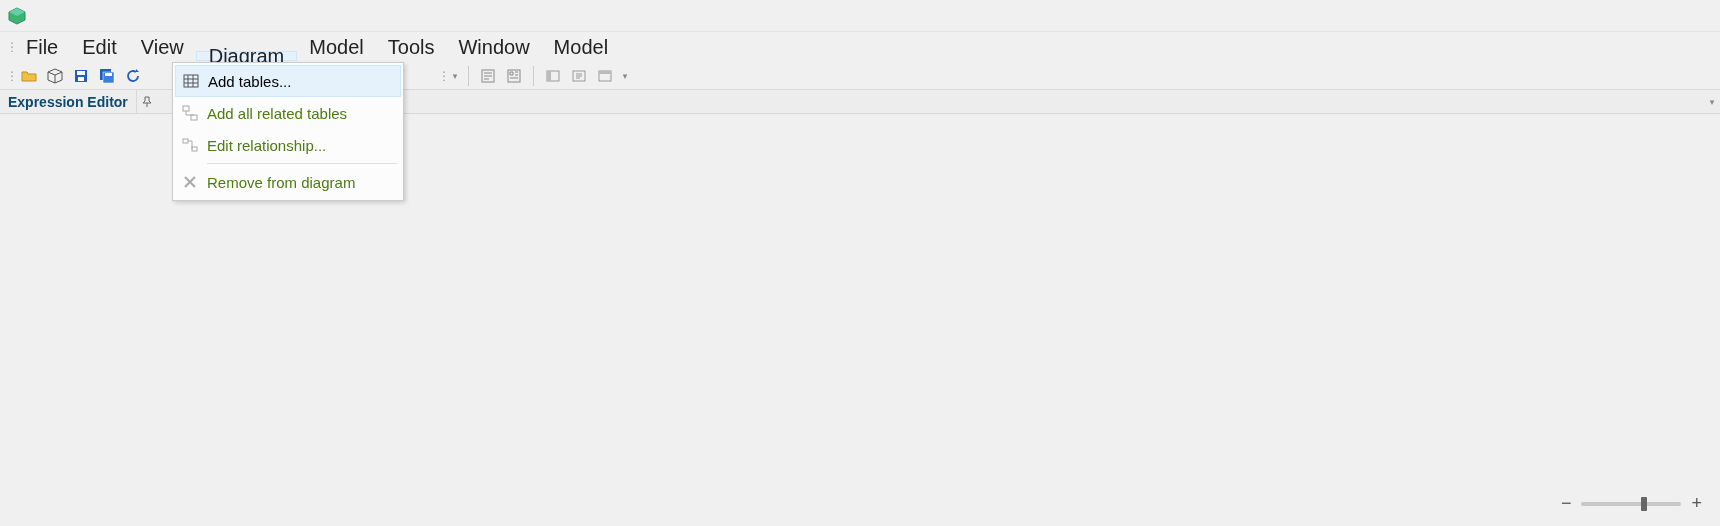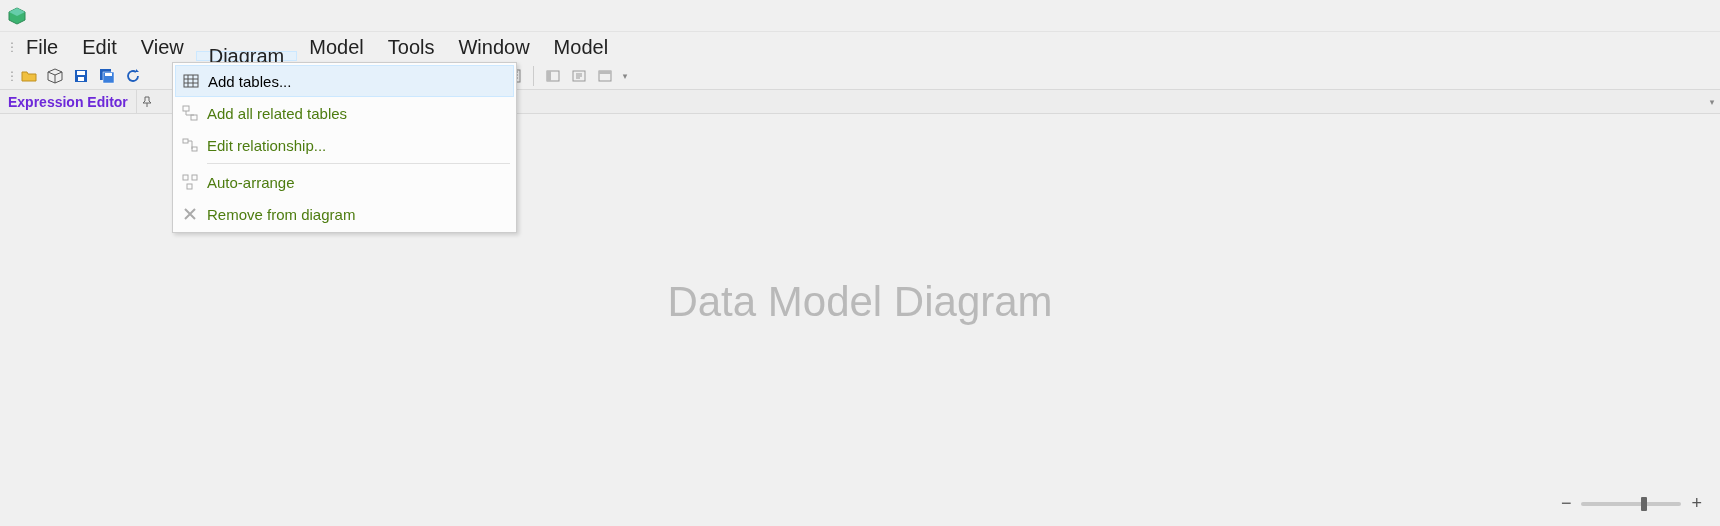--- a/index.html
+++ b/index.html
@@ -19,32 +19,32 @@
   
   .toolbar { height: 28px; display: flex; align-items: center; padding-left: 6px; gap: 4px; background: #f0f0f0; border-bottom: 1px solid #d9d9d9; }
   .tb-sep-dots { width: 8px; display:flex; align-items:center; color:#999; font-size:12px; }
   .tb-btn { width: 22px; height: 22px; display: flex; align-items: center; justify-content: center; cursor: default; }
   .tb-sep { width: 1px; height: 20px; background: #ccc; margin: 0 4px; }
   .tb-btn svg { display: block; }
   .tb-drop { width: 10px; display:flex; align-items:center; justify-content:center; color:#888; font-size:9px;}
 
   
   .expr-strip { height: 24px; display:flex; align-items:stretch; background: #ededed; border-bottom:1px solid #d9d9d9; }
-  .expr-label { background:#ededed; padding:0 8px; display:flex; align-items:center; font-size:14px; font-weight:600; color:#6d28d9; border-right:1px solid #d9d9d9; }
+  .expr-label { background:#ededed; padding:0 8px; display:flex; align-items:center; font-size:14px; font-weight:600; color:#0c4a6e; border-right:1px solid #d9d9d9; }
   .pin-btn { width:20px; display:flex; align-items:center; justify-content:center; }
   .expr-drop { width:16px; display:flex; align-items:center; justify-content:center; margin-left:auto; color:#888; font-size:9px;}
 
   
   .main { position: relative; width: 100%; height: calc(100% - 32px - 30px - 28px - 24px); background: #f0f0f0; }
   .placeholder { position:absolute; left:50%; top:50%; transform:translate(-50%,-55%); text-align:center; color:#b9b9b9; }
   .placeholder h1 { font-size: 42px; font-weight: 400; margin-bottom: 28px; }
   .placeholder p { font-size: 20px; font-weight:400; line-height: 1.6; max-width: 700px; }
 
   
-  .dropdown { position: absolute; top: 62px; left: 172px; width: 345px; background: #fcfcfc; border: 1px solid #cccccc; box-shadow: 2px 2px 4px rgba(0,0,0,.15); z-index: 100; padding: 2px; }
+  .dropdown { position: absolute; top: 62px; left: 172px; width: 232px; background: #fcfcfc; border: 1px solid #cccccc; box-shadow: 2px 2px 4px rgba(0,0,0,.15); z-index: 100; padding: 2px; }
   .dd-item { display:flex; align-items:center; height: 32px; padding: 0 8px 0 4px; cursor: default; }
   .dd-item.highlight { background: #e5f1fb; border:1px solid #cce8ff; }
   .dd-item.disabled { color: #4d7c0f; }
   .dd-item .dd-icon { width: 22px; display:flex; align-items:center; justify-content:center; margin-right:6px; }
   .dd-item .dd-label { font-size: 15px; }
   .dd-sep { height: 1px; background: #e0e0e0; margin: 2px 4px 2px 32px; }
 
   
   .zoom-ctrl { position:absolute; right: 18px; bottom: 12px; display:flex; align-items:center; gap:10px; color:#555; }
   .zoom-ctrl .track { width: 100px; height: 4px; background:#c8c8c8; position:relative; border-radius:2px;}
@@ -166,21 +166,20 @@
   <div class="pin-btn">
     <svg width="12" height="12" viewBox="0 0 12 12">
         <path d="M4 1h4v4l2 2H2l2-2zM6 7v4" stroke="#666" fill="none"></path>
       </svg>
   </div>
   <div class="expr-drop">▾</div>
 </div>
 
 <div class="main">
   <div class="placeholder">
-    <h1>Data Model Diagram</h1>
   </div>
 
   <div class="zoom-ctrl">
     <span class="zoom-sign">−</span>
     <div class="track">
       <div class="thumb" id="zoom-thumb" style="left: 60px;"></div>
     </div>
     <span class="zoom-sign">+</span>
   </div>
 </div>
@@ -212,28 +211,18 @@
           <rect x="10" y="10" width="5" height="4" fill="none" stroke="#aaa"></rect>
           <path d="M6 4h4v8" stroke="#aaa" fill="none"></path>
         </svg>
     </span>
     <span class="dd-label">Edit relationship...</span>
   </div>
   <div class="dd-sep"></div>
   <div class="dd-item disabled">
     <span class="dd-icon">
       <svg width="16" height="16" viewBox="0 0 16 16">
-          <rect x="1" y="1" width="5" height="5" fill="none" stroke="#aaa"></rect>
-          <rect x="10" y="1" width="5" height="5" fill="none" stroke="#aaa"></rect>
-          <rect x="5" y="10" width="5" height="5" fill="none" stroke="#aaa"></rect>
-        </svg>
-    </span>
-    <span class="dd-label">Auto-arrange</span>
-  </div>
-  <div class="dd-item disabled">
-    <span class="dd-icon">
-      <svg width="16" height="16" viewBox="0 0 16 16">
           <path d="M3 3 L13 13 M13 3 L3 13" stroke="#aaa" stroke-width="2"></path>
         </svg>
     </span>
     <span class="dd-label">Remove from diagram</span>
   </div>
 </div>
 
 </body></html>

